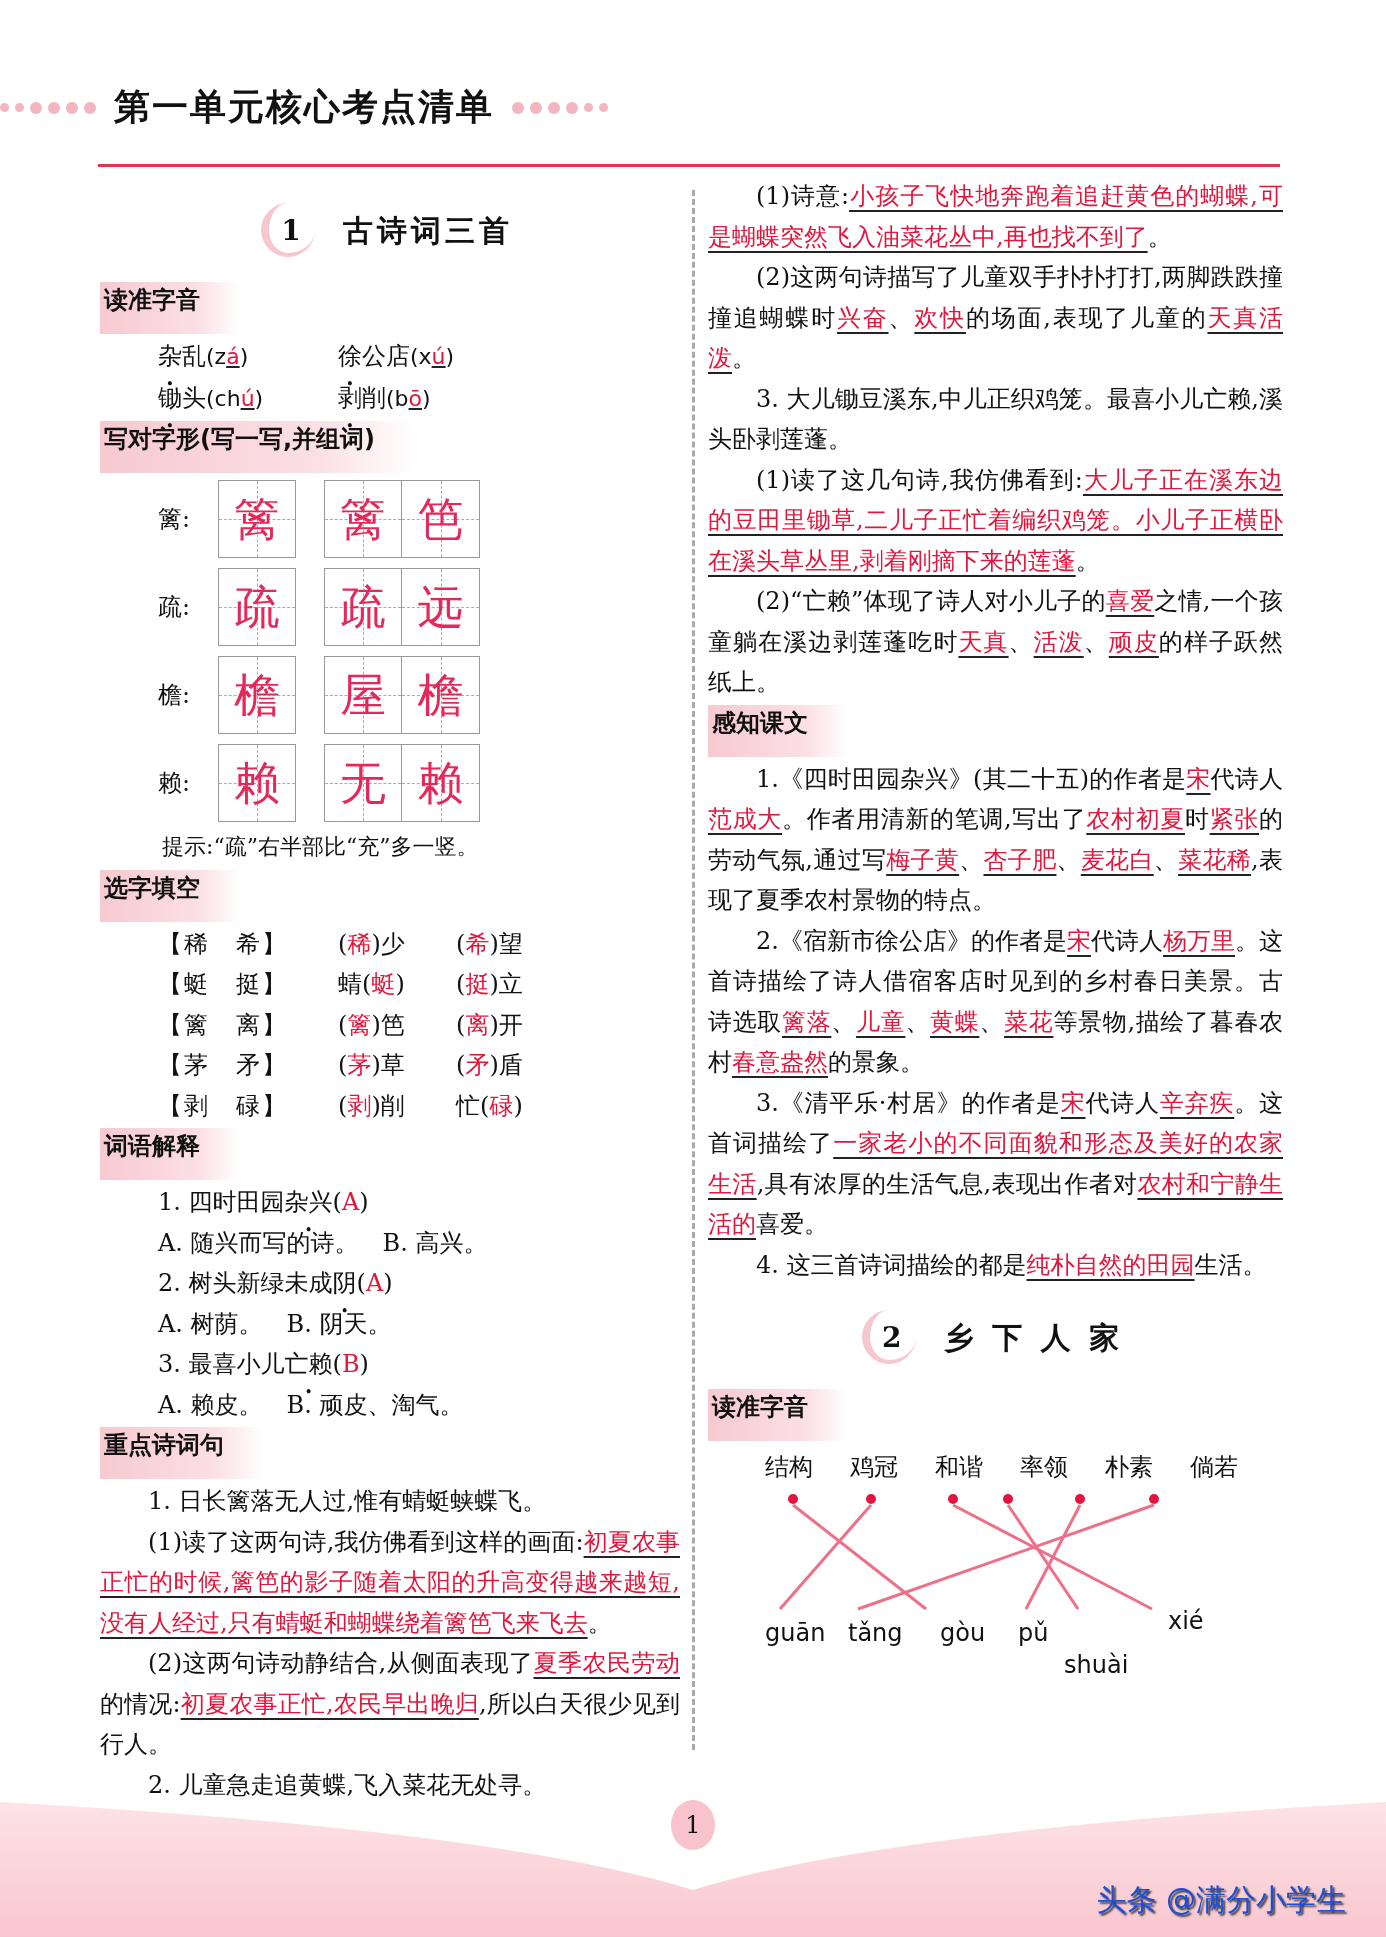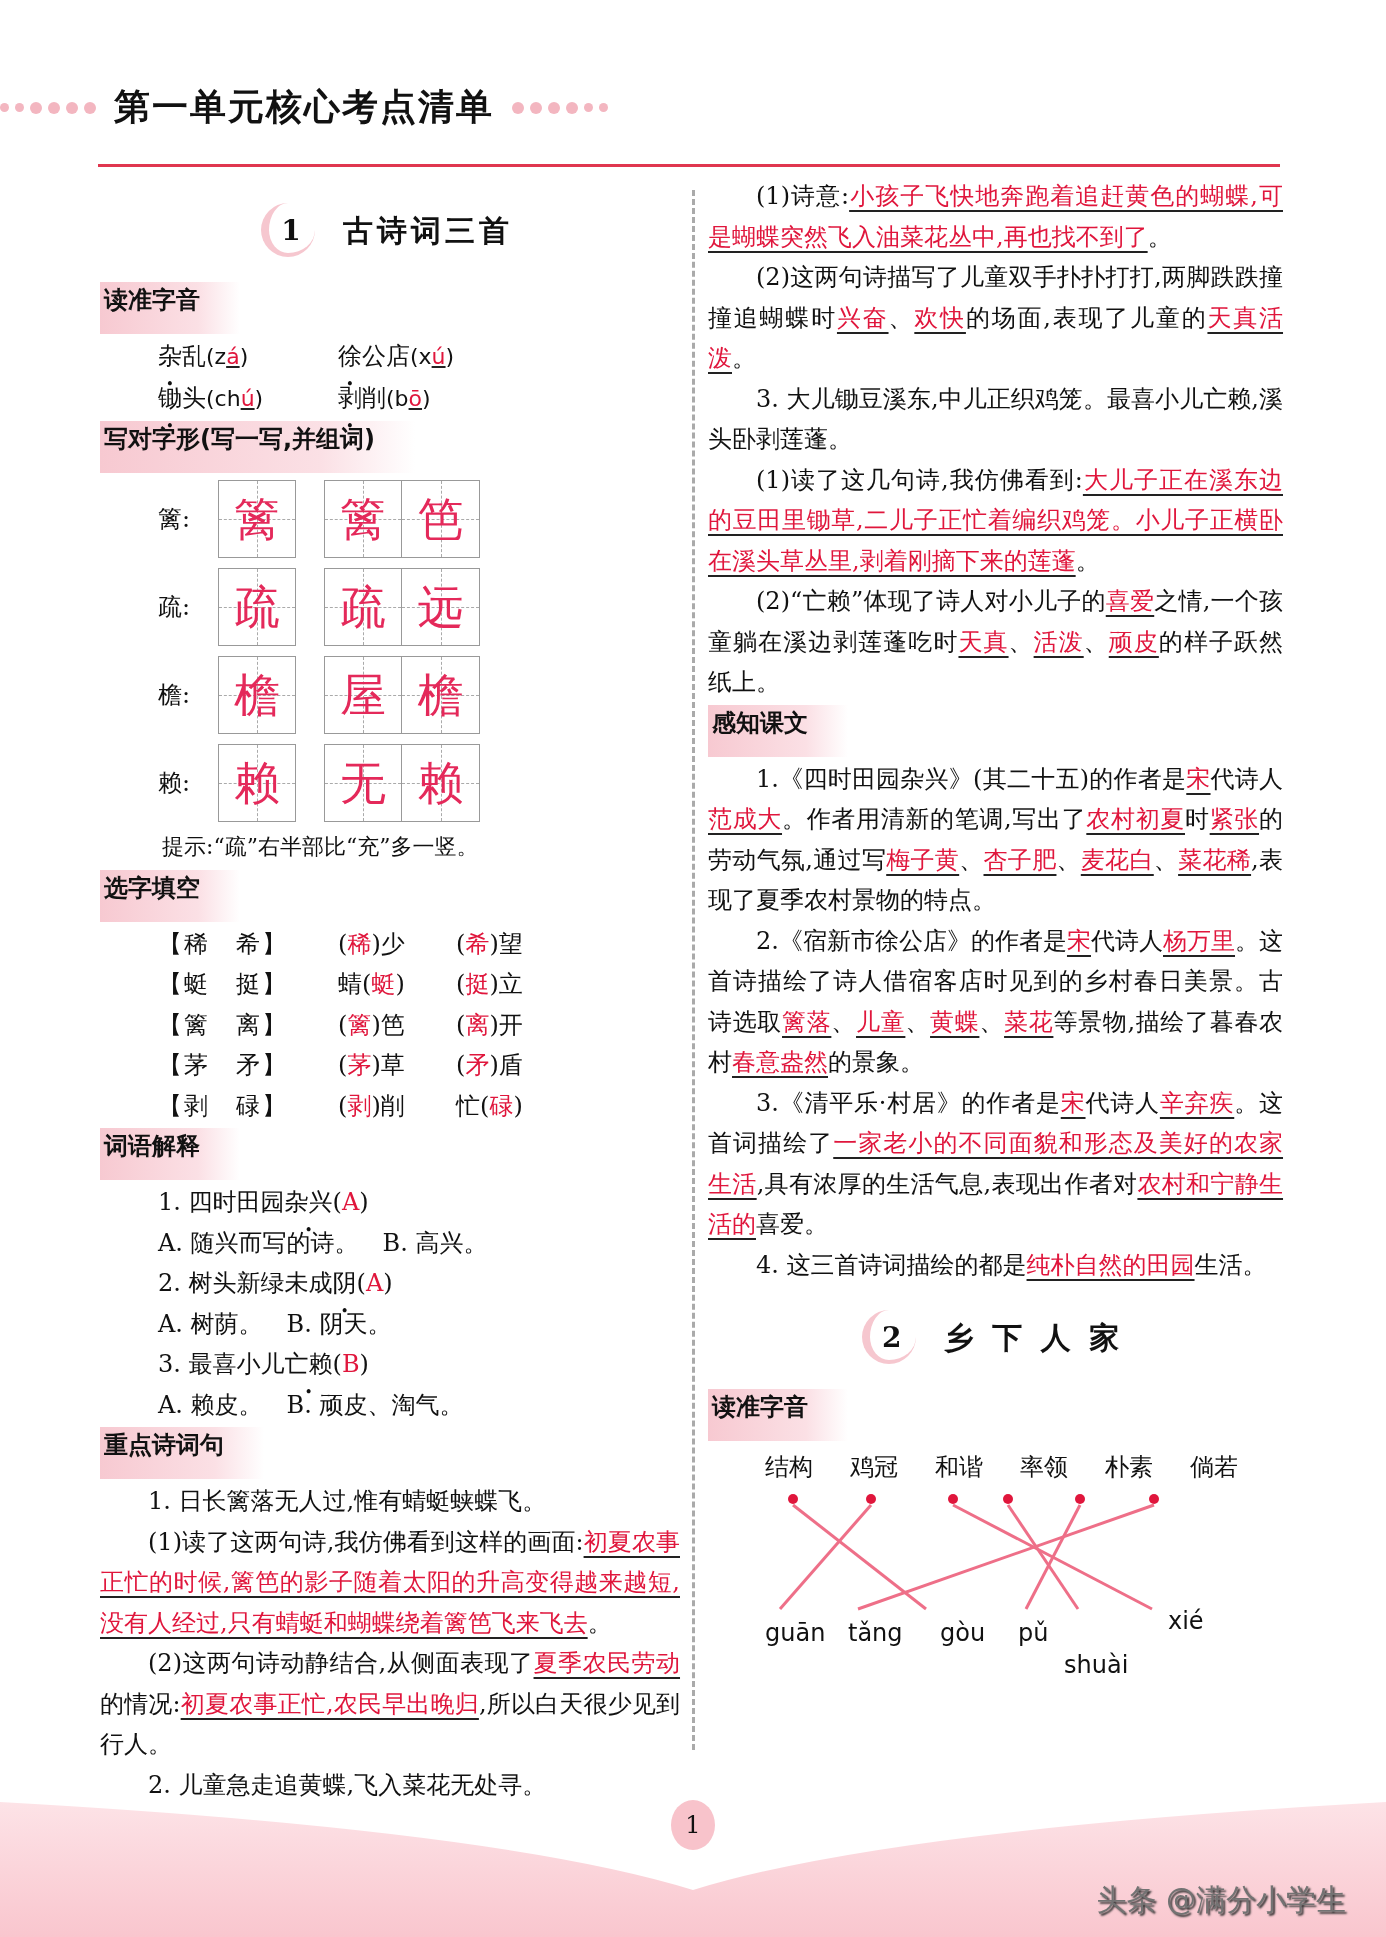--- a/index.html
+++ b/index.html
@@ -38,21 +38,21 @@
   .cell span { position:relative; z-index:1; }
   .pair { display:flex; margin-left:28px; }
   .pair .cell + .cell { border-left:none; }
   .fill-row { display:flex; padding-left:58px; }
   .fill-row .b { width:180px; letter-spacing:2px; }
   .fill-row .c1 { width:118px; }
   .match { position:relative; height:210px; margin-top:4px; }
   .match .w { position:absolute; font-family:"DejaVu Sans", sans-serif; font-size:24px; }
   .footer { position:absolute; left:0; top:1790px; width:1386px; height:147px; }
   .page-num { position:absolute; left:671px; top:1800px; width:44px; height:50px; border-radius:50%; background:#f8c3cb; display:flex; align-items:center; justify-content:center; font-size:24px; }
-  .watermark { position:absolute; right:40px; top:1880px; font-family:"DejaVu Sans", sans-serif; font-size:30px; color:#737373; text-shadow:2px 2px 2px #333; }
+  .watermark { position:absolute; right:40px; top:1880px; font-family:"DejaVu Sans", sans-serif; font-size:30px; color:#1d4ed8; text-shadow:2px 2px 2px #333; }
 </style>
 </head>
 <body>
 
 <div class="page-title">
   <span class="title-wrap">
     <span class="dots">
         <i class="s"></i>
         <i class="s"></i>
         <i></i>

